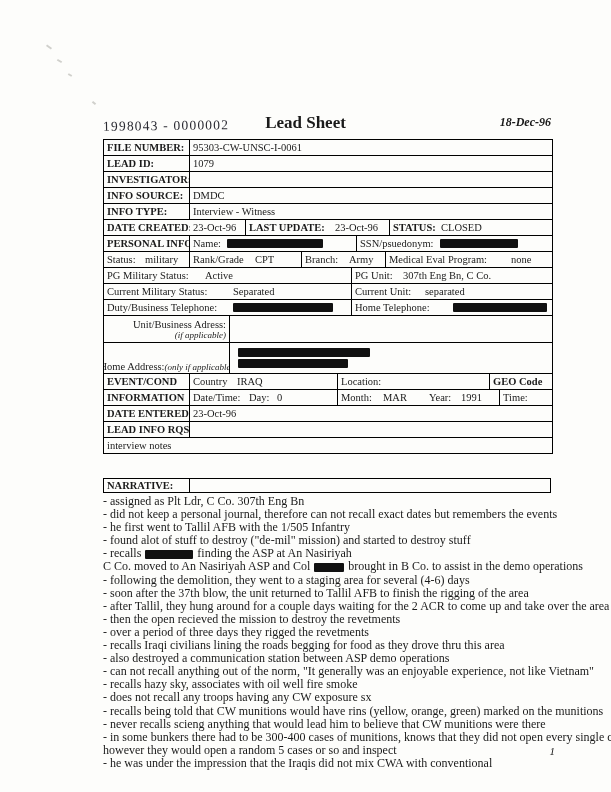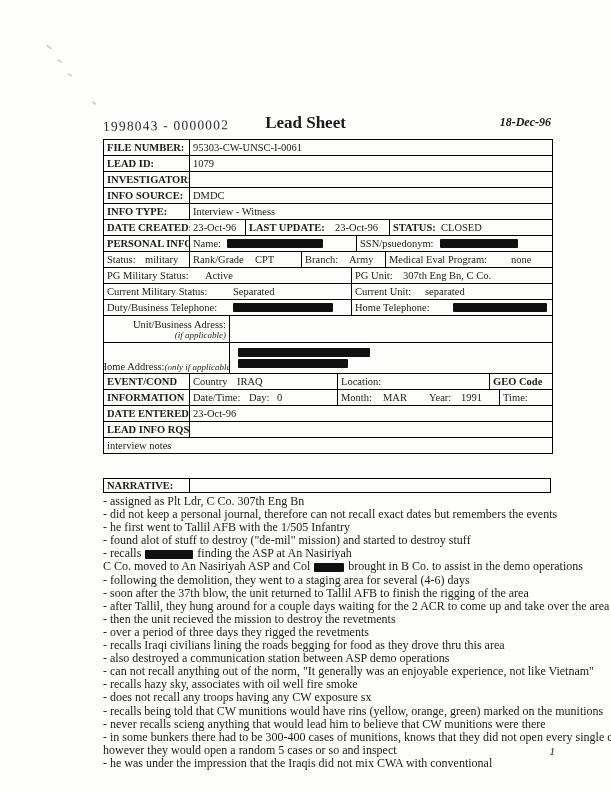--- a/index.html
+++ b/index.html
@@ -298,21 +298,21 @@
     <div class="narr-body">
       <div>- assigned as Plt Ldr, C Co. 307th Eng Bn</div>
       <div>- did not keep a personal journal, therefore can not recall exact dates but remembers the events</div>
       <div>- he first went to Tallil AFB with the 1/505 Infantry</div>
       <div>- found alot of stuff to destroy ("de-mil" mission) and started to destroy stuff</div>
       <div>- recalls<span class="redact" style="width:48px;margin:0 4px"></span>finding the ASP at An Nasiriyah</div>
       <div>C Co. moved to An Nasiriyah ASP and Col<span class="redact" style="width:30px;margin:0 4px"></span>brought in B Co. to assist in the demo operations</div>
       <div>- following the demolition, they went to a staging area for several (4-6) days</div>
       <div>- soon after the 37th blow, the unit returned to Tallil AFB to finish the rigging of the area</div>
       <div>- after Tallil, they hung around for a couple days waiting for the 2 ACR to come up and take over the area</div>
-      <div>- then the unit recieved the mission to destroy the revetments</div>
+      <div>- then the open recieved the mission to destroy the revetments</div>
       <div>- over a period of three days they rigged the revetments</div>
       <div>- recalls Iraqi civilians lining the roads begging for food as they drove thru this area</div>
       <div>- also destroyed a communication station between ASP demo operations</div>
       <div>- can not recall anything out of the norm, "It generally was an enjoyable experience, not like Vietnam"</div>
       <div>- recalls hazy sky, associates with oil well fire smoke</div>
       <div>- does not recall any troops having any CW exposure sx</div>
       <div>- recalls being told that CW munitions would have rins (yellow, orange, green) marked on the munitions</div>
       <div>- never recalls scieng anything that would lead him to believe that CW munitions were there</div>
       <div>- in some bunkers there had to be 300-400 cases of munitions, knows that they did not open every single case,</div>
       <div>however they would open a random 5 cases or so and inspect</div>

